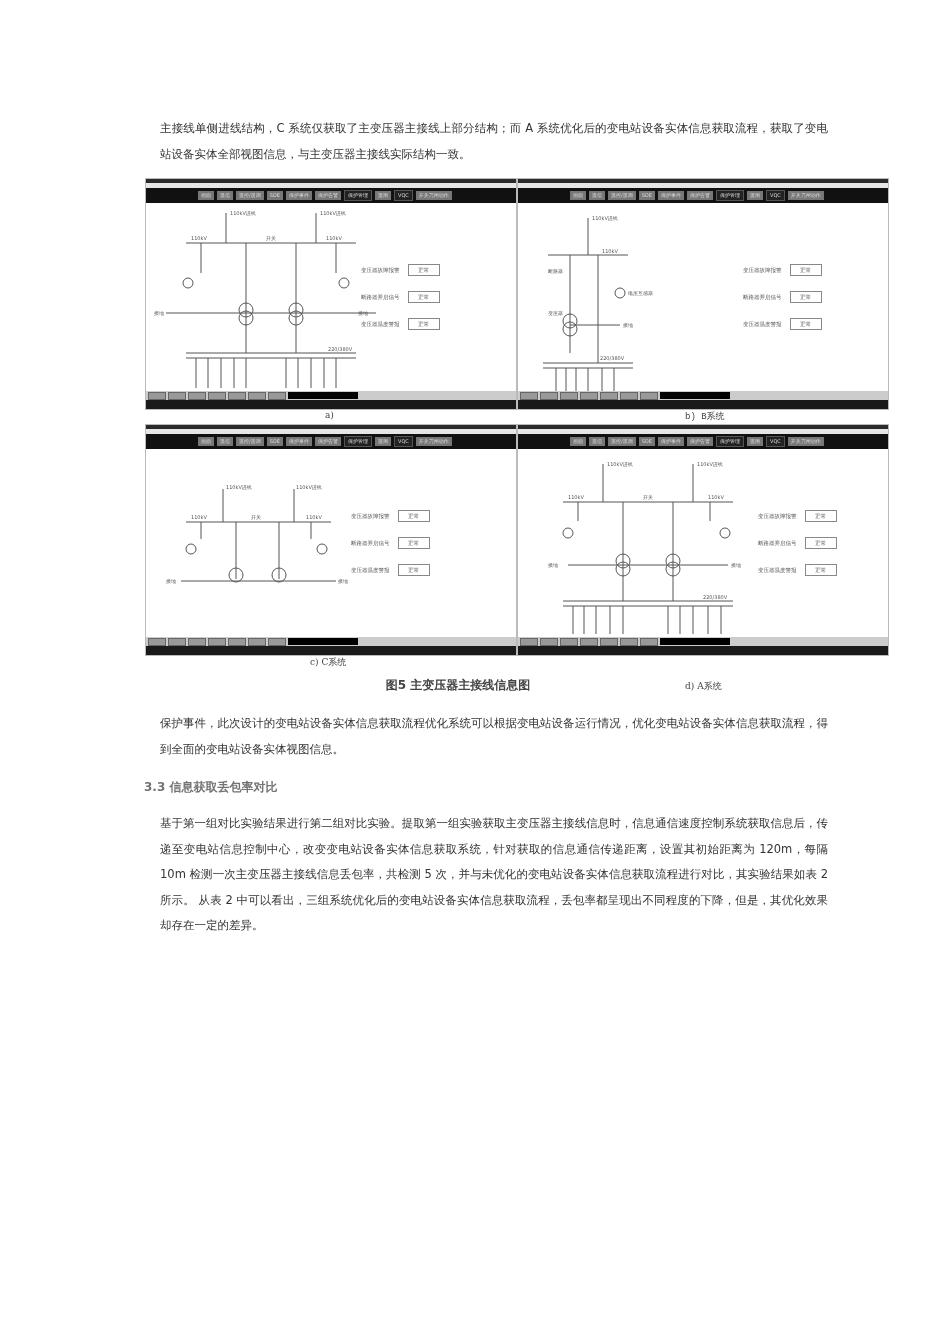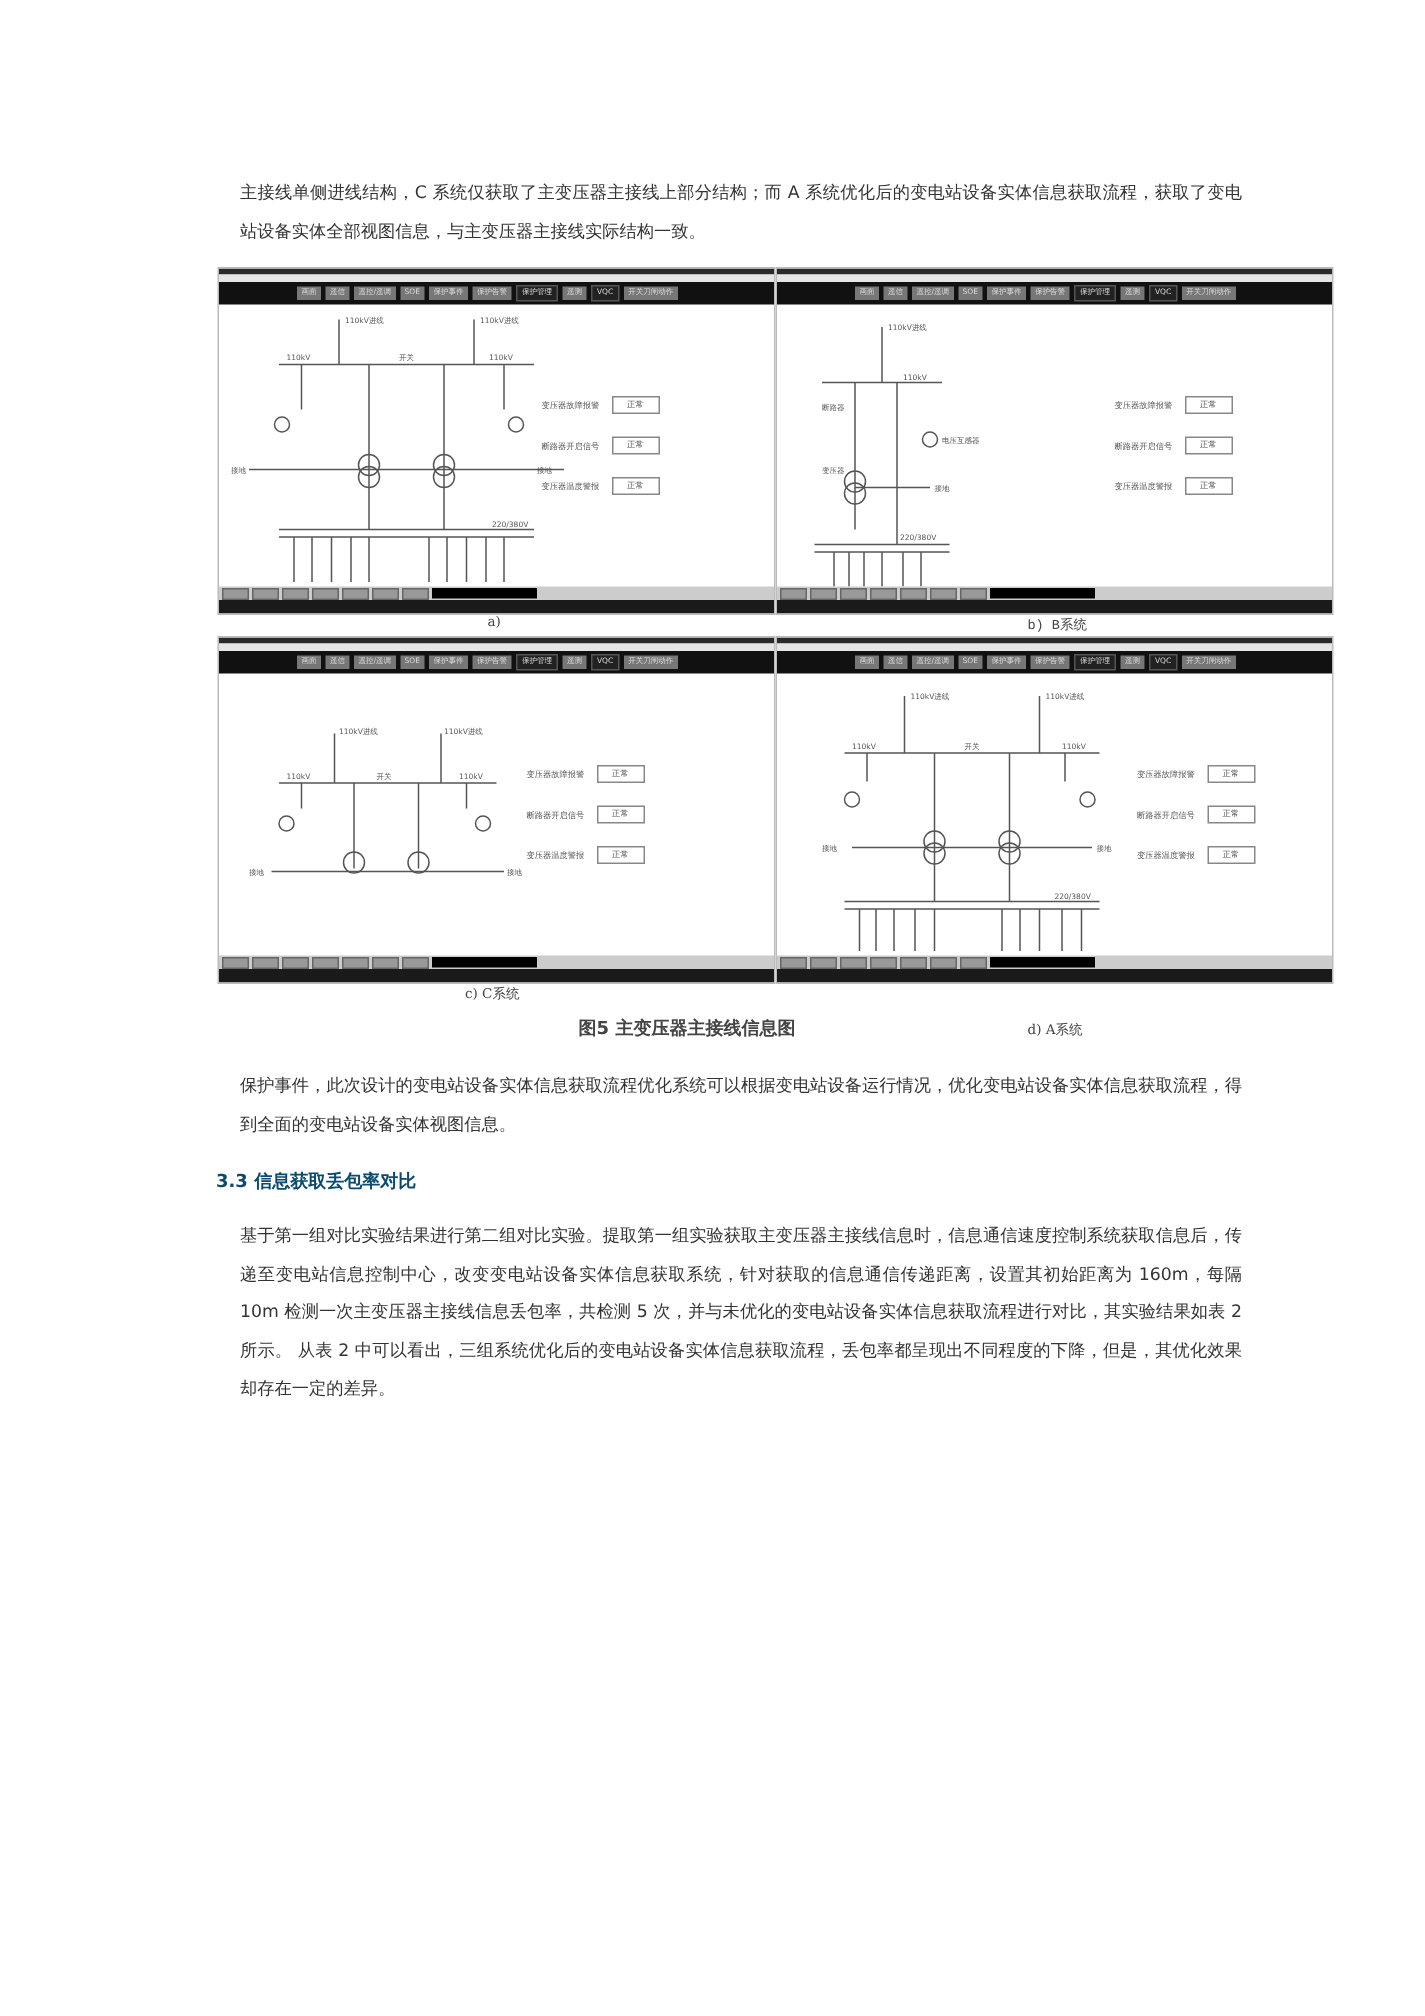--- a/index.html
+++ b/index.html
@@ -1,18 +1,18 @@
 <!DOCTYPE html>
 <html><head>
 <meta charset="utf-8">
 <style>
   html, body { margin:0; padding:0; background:#ffffff; }
   body { width:950px; height:1344px; position:relative; font-family:"DejaVu Sans", sans-serif; color:#333; }
   .para { position:absolute; left:144px; width:668px; font-size:11.5px; line-height:25.5px; color:#333; text-align:justify;margin-left:16px; }
-  .heading { position:absolute; left:144px; font-size:12px; font-weight:bold; color:#0c4a6e;text-align:center; }
+  .heading { position:absolute; left:144px; font-size:12px; font-weight:bold; color:#737373;text-align:center; }
   .figure { position:absolute; left:145px; top:178px; width:745px; height:480px; }
   .panel { position:absolute; width:370px; height:230px; background:#fff; border:1px solid #bbb; overflow:hidden; }
   .panel .titlebar { position:absolute; left:0; top:0; right:0; height:4px; background:#2a2a2a; }
   .panel .menubar { position:absolute; left:0; top:4px; right:0; height:5px; background:#e6e6e6; }
   .panel .toolbar { position:absolute; left:0; top:9px; right:0; height:15px; background:#111; display:flex; align-items:center; padding-left:52px; gap:3px; }
   .panel .toolbar .tb { height:9px; padding:0 3px; background:#777; color:#ddd; font-size:5px; line-height:9px; white-space:nowrap; }
   .panel .toolbar .tb.dark { background:#222; border:1px solid #555; }
   .panel .diagram { position:absolute; left:0; top:24px; width:370px; height:188px; }
   .panel .statusbar { position:absolute; left:0; bottom:9px; right:0; height:9px; background:#ccc; display:flex; align-items:center; gap:2px; padding-left:2px; }
   .panel .statusbar .sb { height:6px; width:16px; background:#999; border:1px solid #666; }
@@ -329,13 +329,13 @@
   </div>
   <div class="caption" style="left:540px; top:478px;margin-top:24px;">d) A系统</div>
 </div>
 
 <div class="fig-title">图5  主变压器主接线信息图</div>
 
 <div class="para" style="top:711px;">保护事件，此次设计的变电站设备实体信息获取流程优化系统可以根据变电站设备运行情况，优化变电站设备实体信息获取流程，得到全面的变电站设备实体视图信息。</div>
 
 <div class="heading" style="top:779px;">3.3 信息获取丢包率对比</div>
 
-<div class="para" style="top:811px;">基于第一组对比实验结果进行第二组对比实验。提取第一组实验获取主变压器主接线信息时，信息通信速度控制系统获取信息后，传递至变电站信息控制中心，改变变电站设备实体信息获取系统，针对获取的信息通信传递距离，设置其初始距离为 160m，每隔 10m 检测一次主变压器主接线信息丢包率，共检测 5 次，并与未优化的变电站设备实体信息获取流程进行对比，其实验结果如表 2 所示。 从表 2 中可以看出，三组系统优化后的变电站设备实体信息获取流程，丢包率都呈现出不同程度的下降，但是，其优化效果却存在一定的差异。</div>
+<div class="para" style="top:811px;">基于第一组对比实验结果进行第二组对比实验。提取第一组实验获取主变压器主接线信息时，信息通信速度控制系统获取信息后，传递至变电站信息控制中心，改变变电站设备实体信息获取系统，针对获取的信息通信传递距离，设置其初始距离为 120m，每隔 10m 检测一次主变压器主接线信息丢包率，共检测 5 次，并与未优化的变电站设备实体信息获取流程进行对比，其实验结果如表 2 所示。 从表 2 中可以看出，三组系统优化后的变电站设备实体信息获取流程，丢包率都呈现出不同程度的下降，但是，其优化效果却存在一定的差异。</div>
 
 </body></html>

